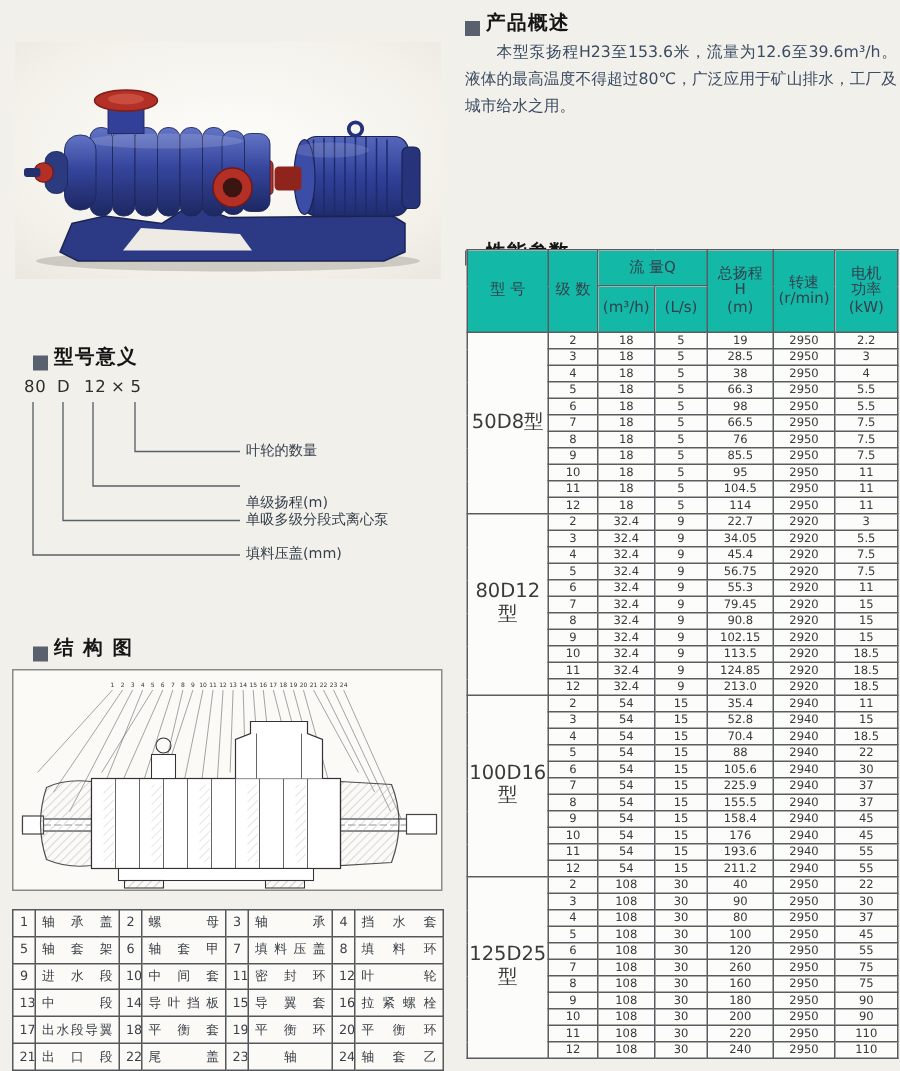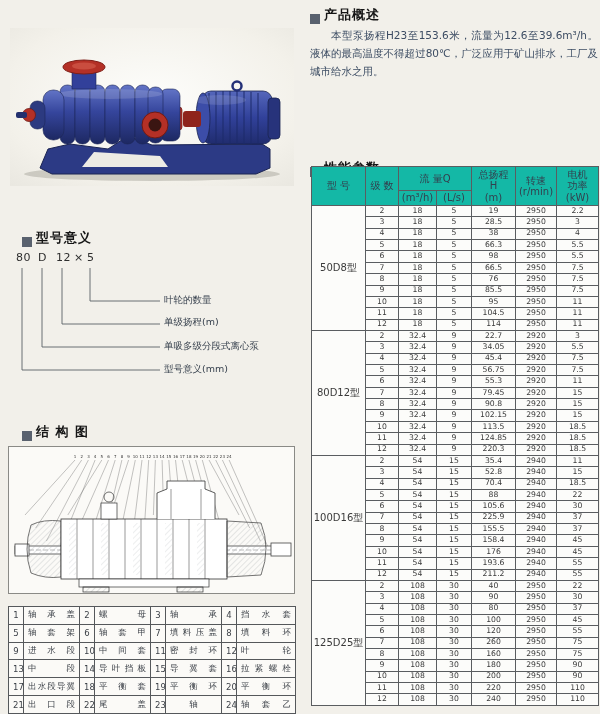--- a/index.html
+++ b/index.html
@@ -7,22 +7,22 @@
   body{position:relative;background:#f2f0ea;font-family:"DejaVu Sans","Liberation Sans",sans-serif;color:#222;overflow:hidden}
   .abs{position:absolute}
   .section-heading{display:flex;align-items:flex-end;gap:4px;font-weight:bold;font-size:13px;color:#151515;letter-spacing:1px}
   .bullet{width:10px;height:10px;background:#59616e;display:inline-block;flex:0 0 auto}
   
   .para{width:288px;font-size:10.5px;line-height:1.72;color:#3c4c63;text-align:justify;text-indent:2em;margin-bottom:2px}
   .perf-table{border-collapse:collapse;width:287px;height:540px;table-layout:fixed;font-size:7.7px;color:#3a3a3a;background:#fcfcfa}
   .perf-table th,.perf-table td{border:1px solid #5a5d60;text-align:center;vertical-align:middle;padding:0;line-height:1.15;overflow:hidden}
   .perf-table thead th{background:#14b8a6;font-weight:normal;white-space:pre-line;font-size:10px;color:#33404e}
   .perf-table thead tr:first-child th{height:24px}
-  .perf-table thead tr:last-child th{height:15px}
-  .perf-table td.model-cell{font-size:10px;background:#fcfcfa}
+  .perf-table thead tr:last-child th{height:31px}
+  .perf-table td.model-cell{font-size:13px;background:#fcfcfa}
   
   .photo-box{width:284px;height:158px}
   .model-box{width:285px;height:130px}
   .model-box .code{position:absolute;top:0;font-size:11px;color:#2e2e2e;letter-spacing:.5px}
   .model-box .mlabel{position:absolute;left:154px;font-size:9.5px;color:#353f4c;white-space:nowrap}
   .diagram-box{width:287px;height:148px;background:#fbfaf7;border:1px solid #8a8a86}
   .parts-table{border-collapse:collapse;width:287px;height:108px;table-layout:fixed;font-size:8.5px;color:#3a3f46;background:#fbfaf7}
   .parts-table td{border:1px solid #55585b;text-align:center;vertical-align:middle;padding:0 4px;overflow:hidden;white-space:nowrap}
   .parts-table td.pname{text-align:justify;text-align-last:justify}
 </style>
@@ -111,23 +111,23 @@
       <path d="M52,17 V73 H150"></path>
       <path d="M80,17 V50 H150"></path>
     </g>
   </svg>
   <span class="code" style="left:6px">80</span>
   <span class="code" style="left:28px">D</span>
   <span class="code" style="left:46px">12</span>
   <span class="code" style="left:64px">×</span>
   <span class="code" style="left:77px">5</span>
   <span class="mlabel" style="top:43px">叶轮的数量</span>
-  <span class="mlabel" style="top:65px">单级扬程(m)</span>
+  <span class="mlabel" style="top:78px">单级扬程(m)</span>
   <span class="mlabel" style="top:89px">单吸多级分段式离心泵</span>
-  <span class="mlabel" style="top:112px">型号意义(mm)</span>
+  <span class="mlabel" style="top:112px">填料压盖(mm)</span>
 </div>
 
 <div class="abs section-heading" style="left:22px;top:423px">
   <span class="bullet"></span>
   <span>结 构 图</span>
 </div>
 <div class="abs diagram-box" style="left:8px;top:446px">
   <svg width="285" height="146" viewBox="0 0 285 146">
     <defs>
       <pattern id="hatch" width="4" height="4" patternUnits="userSpaceOnUse" patternTransform="rotate(45)">
@@ -512,21 +512,21 @@
         <td>32.4</td>
         <td>9</td>
         <td>124.85</td>
         <td>2920</td>
         <td>18.5</td>
       </tr>
       <tr>
         <td>12</td>
         <td>32.4</td>
         <td>9</td>
-        <td>220.3</td>
+        <td>213.0</td>
         <td>2920</td>
         <td>18.5</td>
       </tr>
       <tr>
         <td rowspan="11" class="model-cell">100D16型</td>
         <td>2</td>
         <td>54</td>
         <td>15</td>
         <td>35.4</td>
         <td>2940</td>

